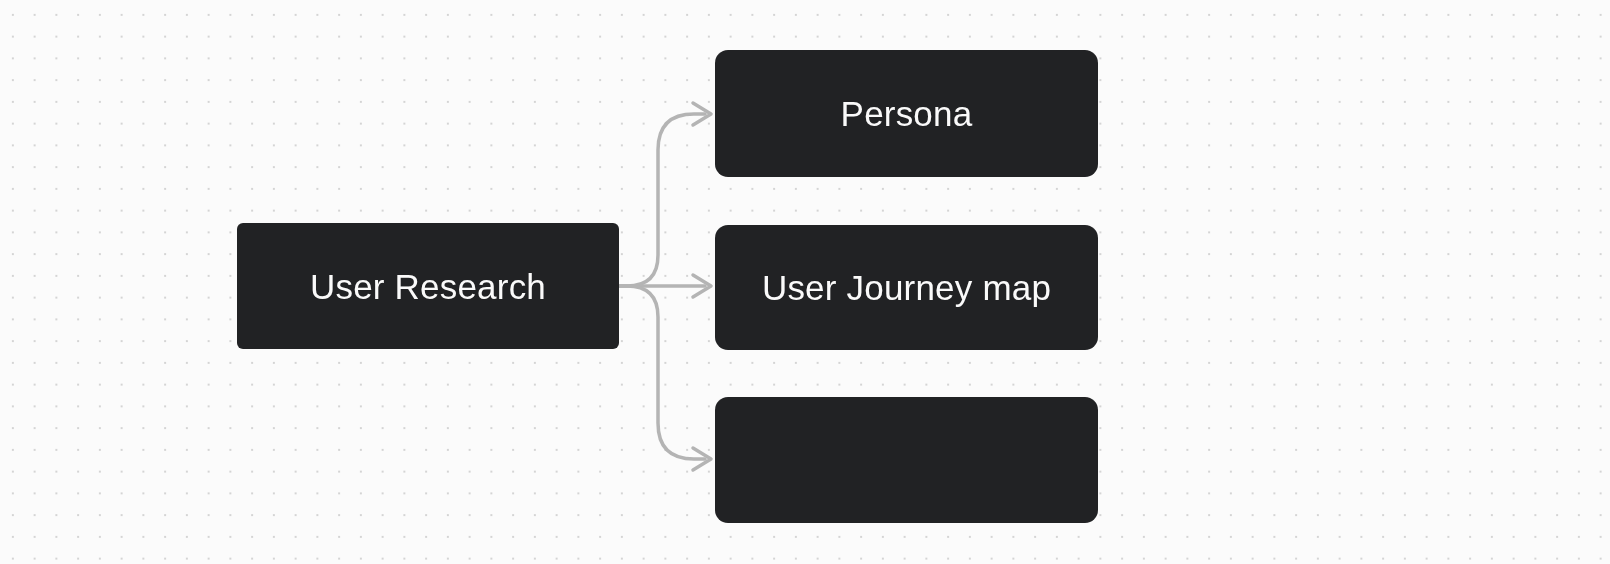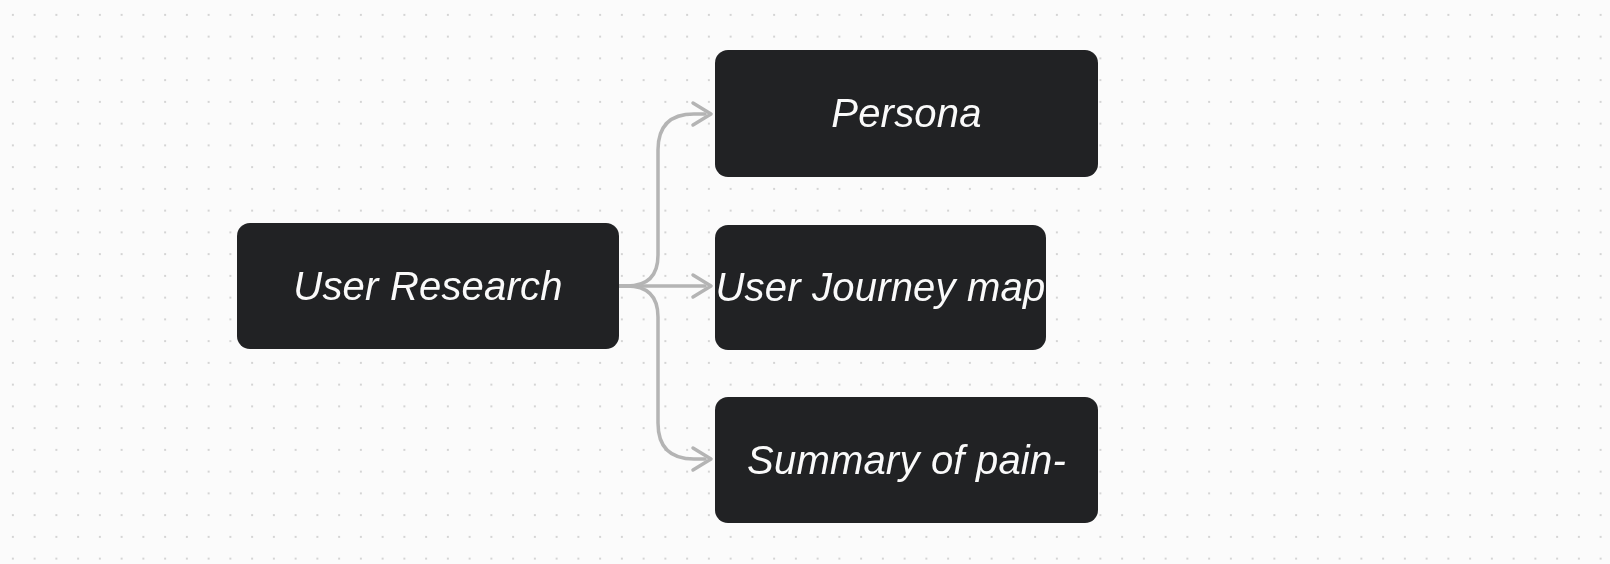--- a/index.html
+++ b/index.html
@@ -40,31 +40,30 @@
   .node {
     position: absolute;
     background: var(--node-bg, #212224);
     color: var(--node-text, #fafafa);
     border-radius: 13px;
     display: flex;
     flex-direction: column;
     align-items: center;
     justify-content: center;
     text-align: center;
-    font-size: 40px;
+    font-size: 35px;
     font-weight: 500;
     line-height: 49px;
     letter-spacing: 0.2px;
     cursor: pointer;
     box-sizing: border-box;
-    font-style: italic;
   }
-  .node-root    { left: 237px; top: 223px; width: 382px; height: 126px; }
+  .node-root    { left: 237px; top: 223px; width: 382px; height: 126px; border-radius: 6px; }
   .node-persona { left: 715px; top:  50px; width: 383px; height: 127px; }
-  .node-journey { left: 715px; top: 225px; width: 331px; height: 125px; }
+  .node-journey { left: 715px; top: 225px; width: 383px; height: 125px; }
   .node-summary { left: 715px; top: 397px; width: 383px; height: 126px; }
 </style>
 </head>
 <body>
 
 <div class="canvas">
 
   <svg class="connector-layer" viewBox="0 0 1610 564" xmlns="http://www.w3.org/2000/svg">
     <g>
       <path d="M 619 286 L 627 286 Q 658 286 658 255 L 658 150 Q 658 114 694 114 L 705 114"></path>
@@ -86,16 +85,15 @@
 
   <div class="node node-persona">
     <span>Persona</span>
   </div>
 
   <div class="node node-journey">
     <span>User Journey map</span>
   </div>
 
   <div class="node node-summary">
-    <span>Summary of pain-</span>
   </div>
 
 </div>
 
 </body></html>

